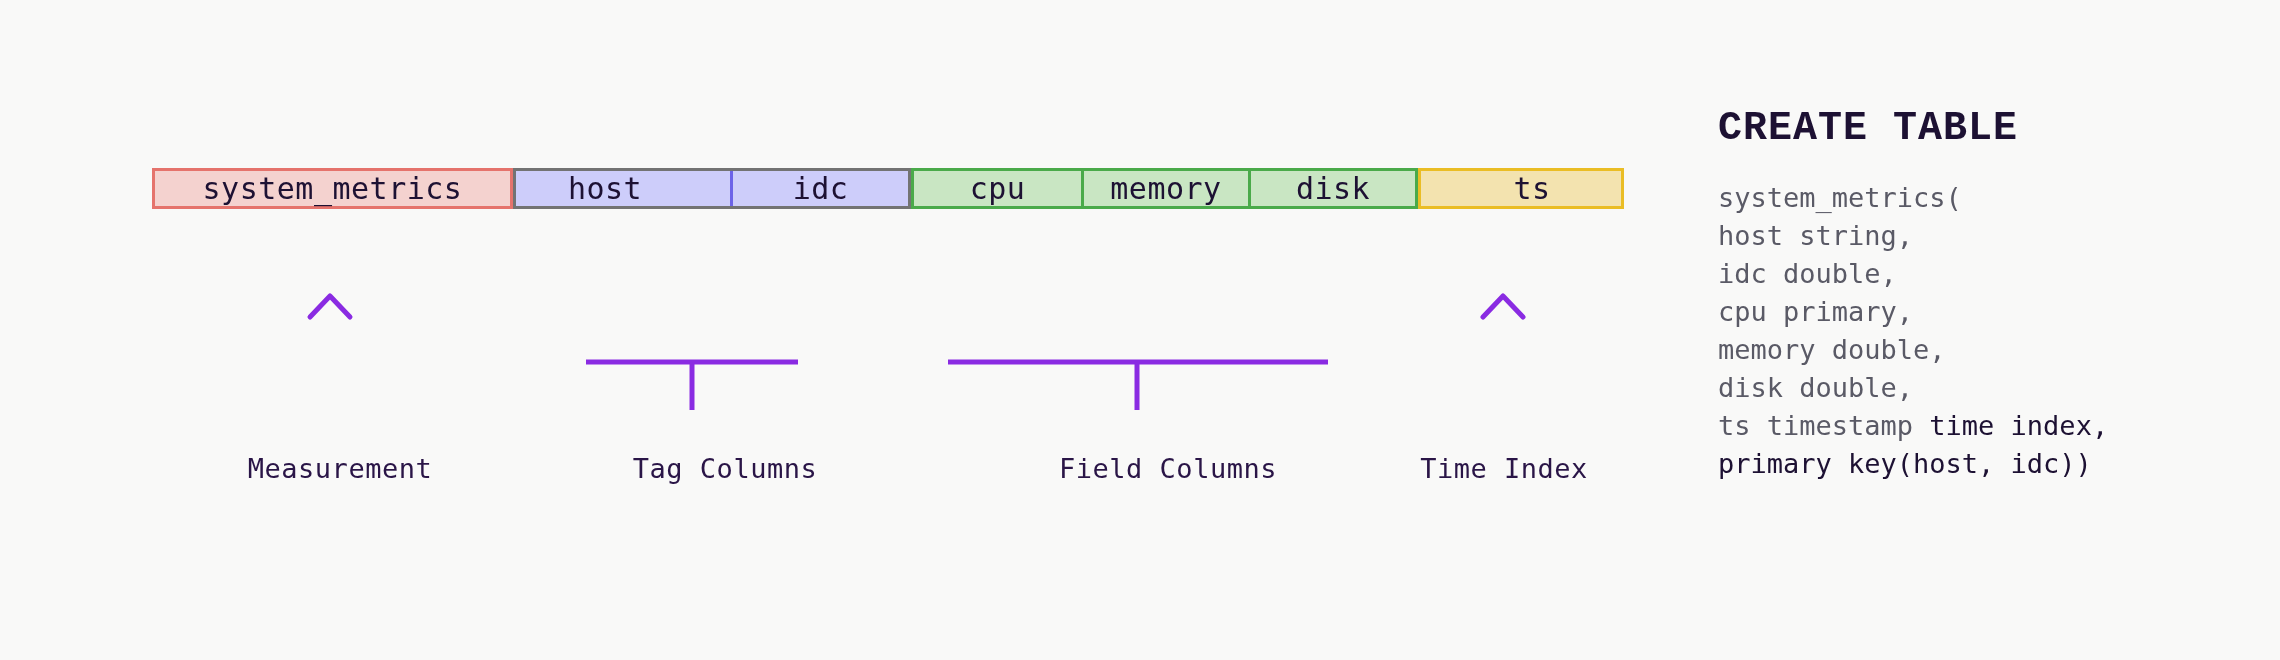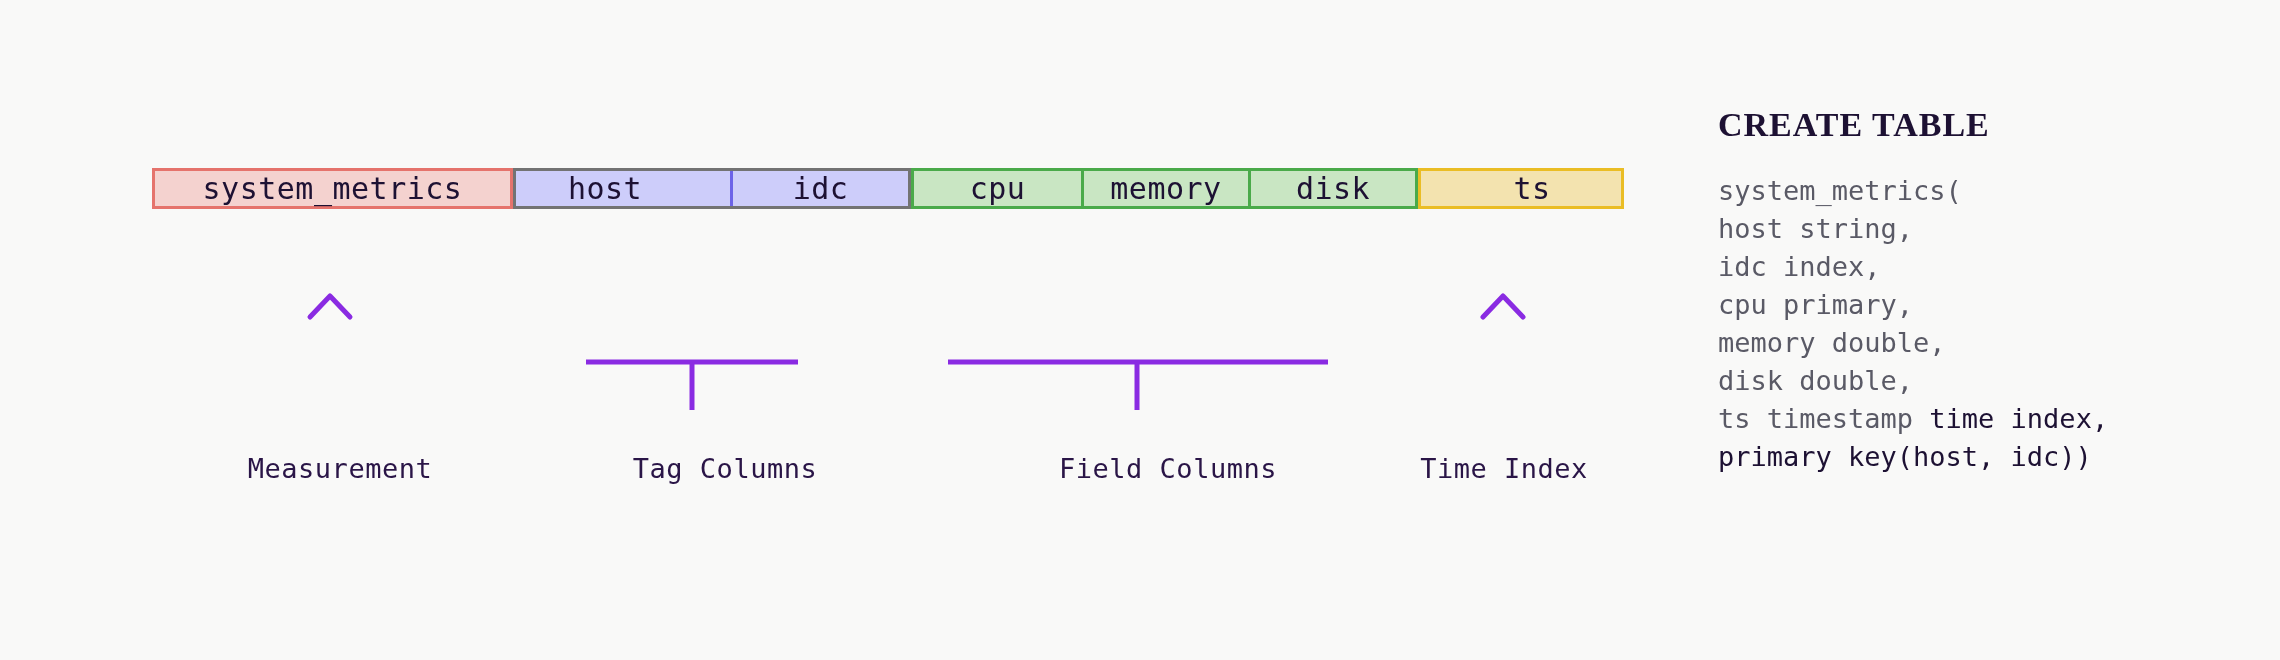--- a/index.html
+++ b/index.html
@@ -93,23 +93,23 @@
   #cap-time        { left: 1504px; top: 453px; }
 
   
   #code-panel {
     position: absolute;
     left: 1718px;
     top: 106px;
     width: 520px;
   }
   #code-title {
-    font-family: Liberation Serif, serif;
+    font-family: Liberation Mono, monospace;
     font-weight: bold;
-    font-size: 34px;
+    font-size: 40px;
     color: #1d1133;
     letter-spacing: 1px;
     margin: 0 0 28px 0;
     white-space: nowrap;
   }
   #code-body {
     font-family: "DejaVu Sans Mono", monospace;
     font-size: 27px;
     line-height: 38px;
     color: #5a5a66;
@@ -187,19 +187,19 @@
 
 <div class="caption" id="cap-measurement">Measurement</div>
 <div class="caption" id="cap-tag">Tag Columns</div>
 <div class="caption" id="cap-field">Field Columns</div>
 <div class="caption" id="cap-time">Time Index</div>
 
 <div id="code-panel">
   <div id="code-title">CREATE TABLE</div>
   <div id="code-body"><span>system_metrics(</span>
 <span>host string,</span>
-<span>idc index,</span>
+<span>idc double,</span>
 <span>cpu primary,</span>
 <span>memory double,</span>
 <span>disk double,</span>
 <span>ts timestamp </span><span class="bold">time index,</span>
 <span class="bold">primary key(host, idc))</span></div>
 </div>
 
 </body></html>

